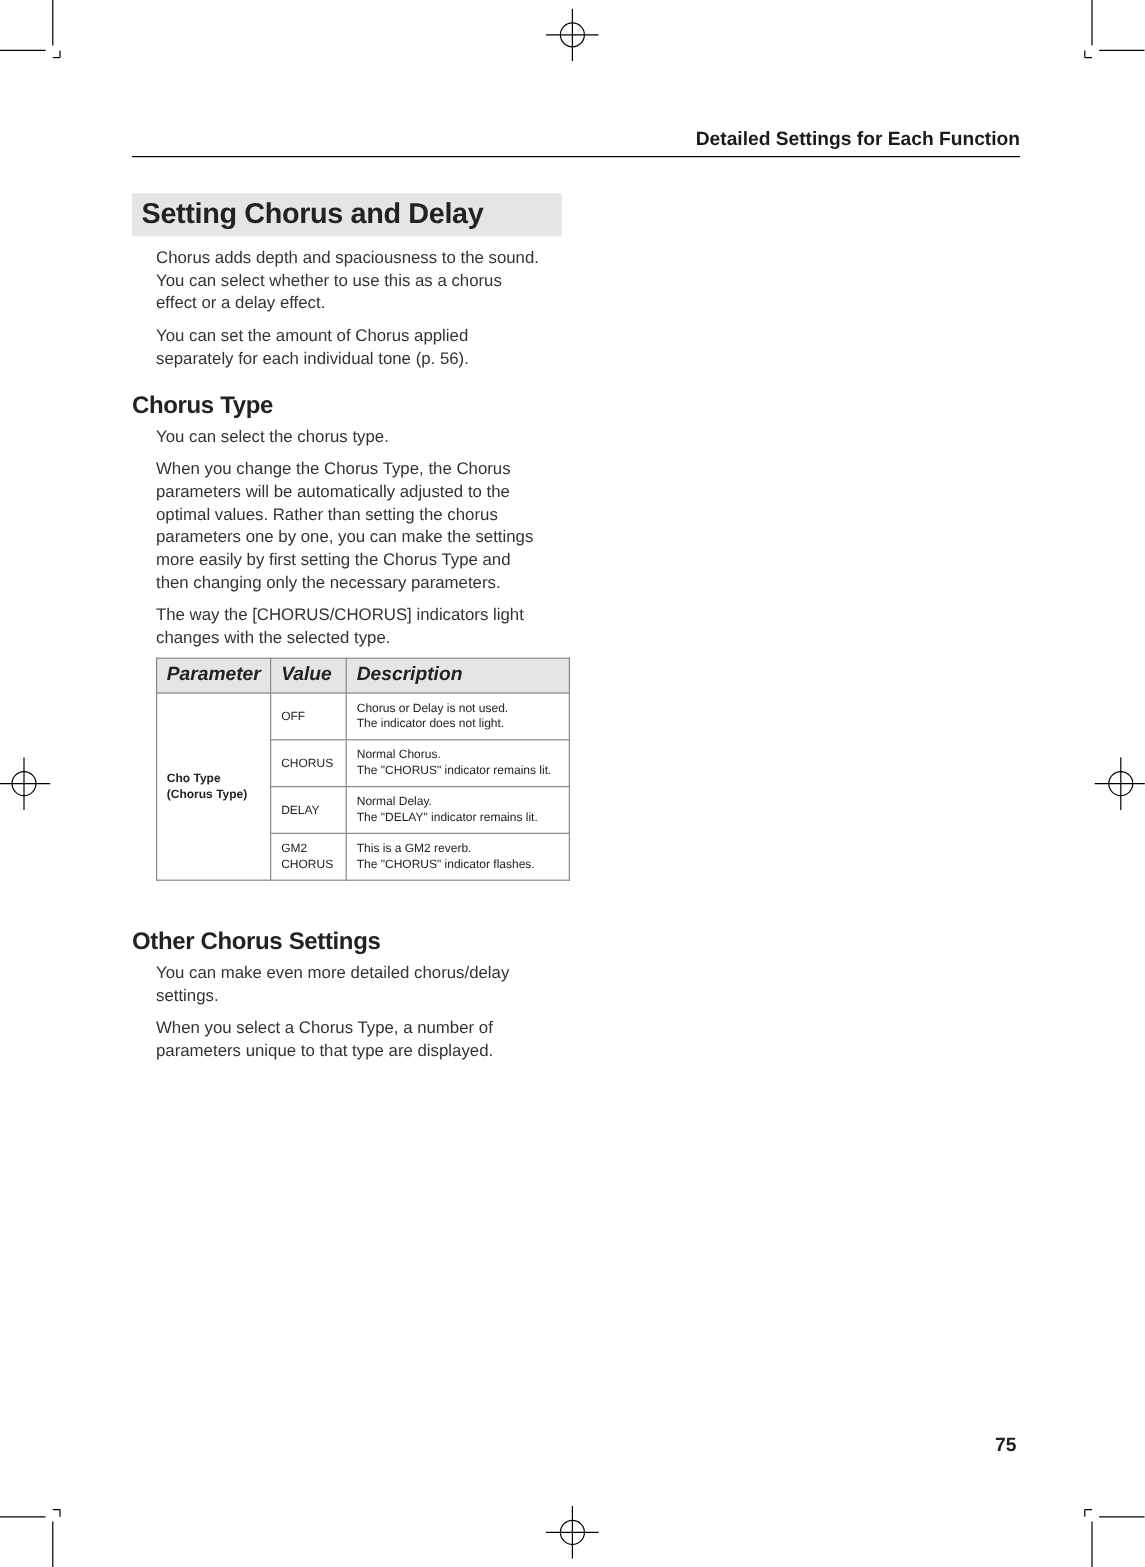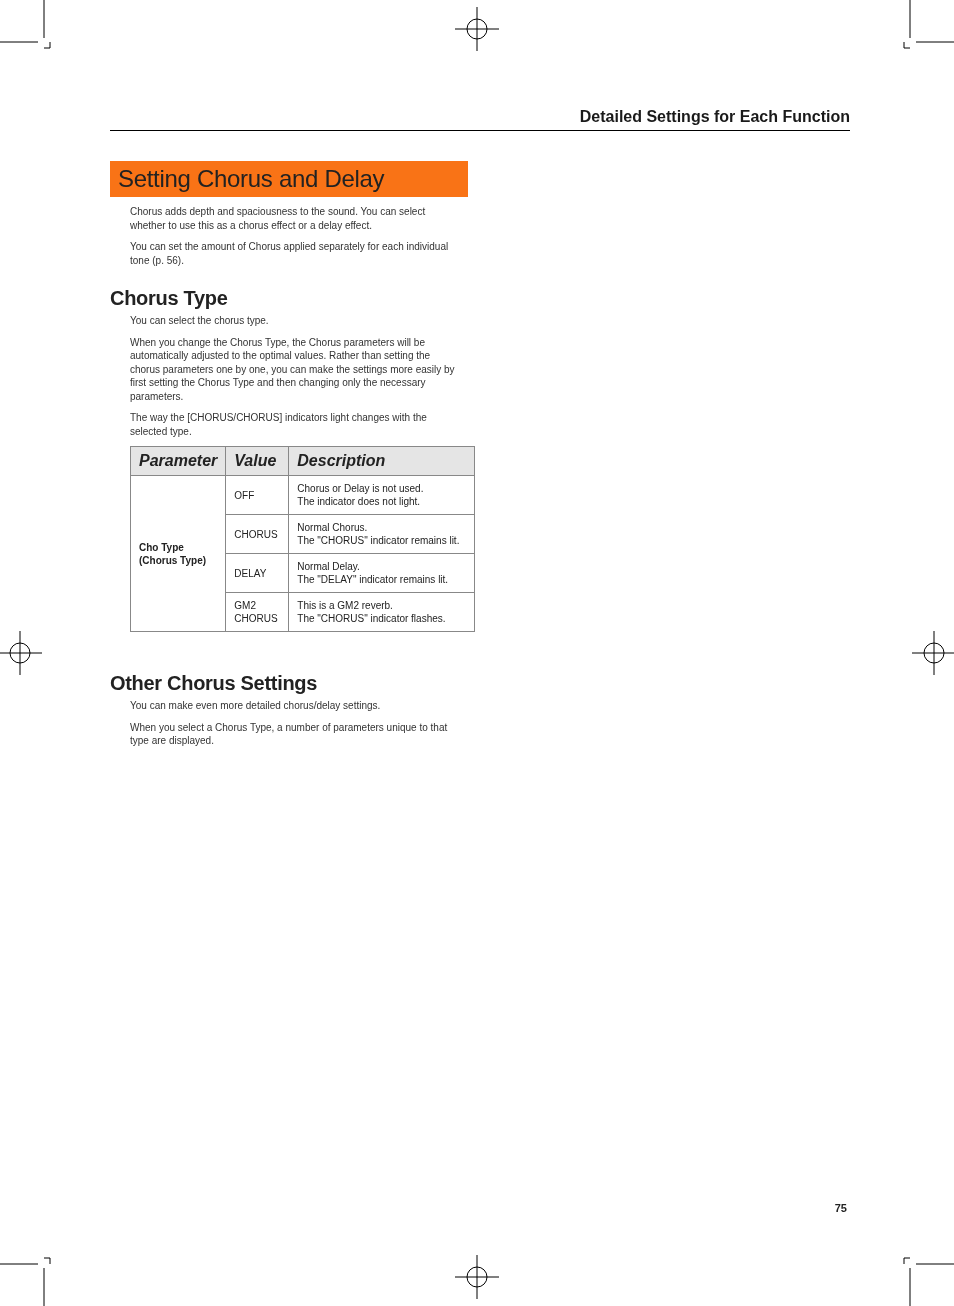--- a/index.html
+++ b/index.html
@@ -38,31 +38,31 @@
       padding-bottom: 4px;
       margin-bottom: 30px;
     }
     .header-text {
       text-align: right;
       font-size: 16px;
       font-weight: 600;
       color: #1a1a1a;
     }
     .main-heading {
-      background: #f97316;
+      background: #e5e5e5;
       font-size: 24px;
-      font-weight: 400;
+      font-weight: 700;
       padding: 4px 10px 4px 8px;
       width: 358px;
       margin-bottom: 8px;
       letter-spacing: -0.3px;
       margin-top: 16px;
     }
     .body-text {
-      font-size: 10px;
+      font-size: 14px;
       line-height: 1.35;
       margin-bottom: 8px;
       padding-left: 20px;
       width: 345px;
       color: #333;
     }
     .sub-heading {
       font-size: 20px;
       font-weight: 700;
       margin-top: 20px;
@@ -101,21 +101,21 @@
     .param-table .value-col {
       width: 63px;
     }
     .section-gap {
       margin-top: 40px;
     }
     .page-num {
       position: absolute;
       right: 107px;
       bottom: 92px;
-      font-size: 11px;
+      font-size: 16px;
       font-weight: 700;
     }
   </style>
 </head>
 <body>
 
 <svg class="crop-mark" style="left:0;top:0" width="60" height="60">
   <line x1="0" y1="42" x2="38" y2="42"></line>
   <line x1="44" y1="0" x2="44" y2="38"></line>
   <line x1="44" y1="48" x2="50" y2="48"></line>

